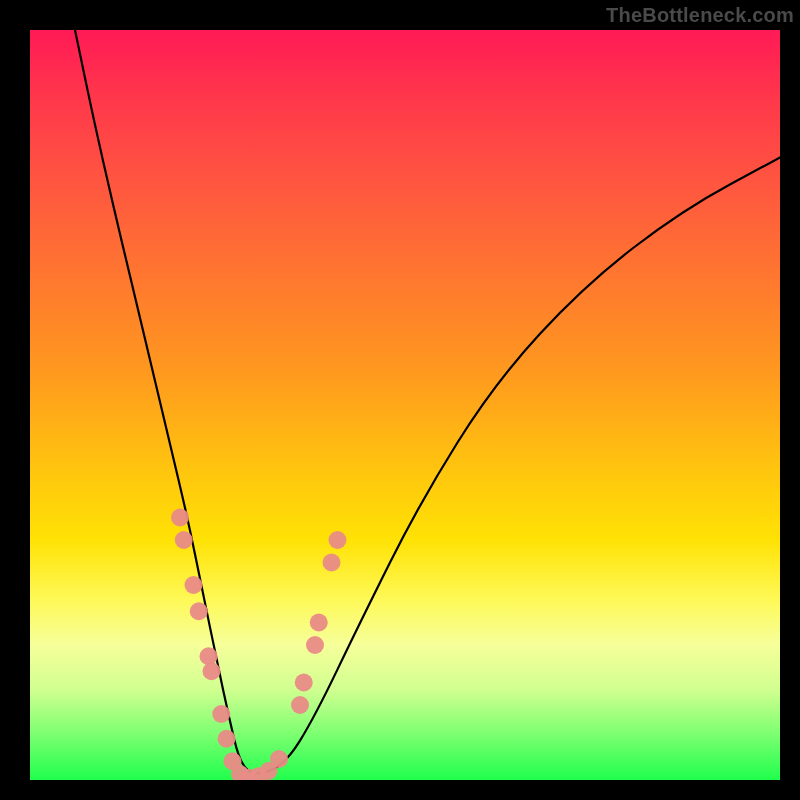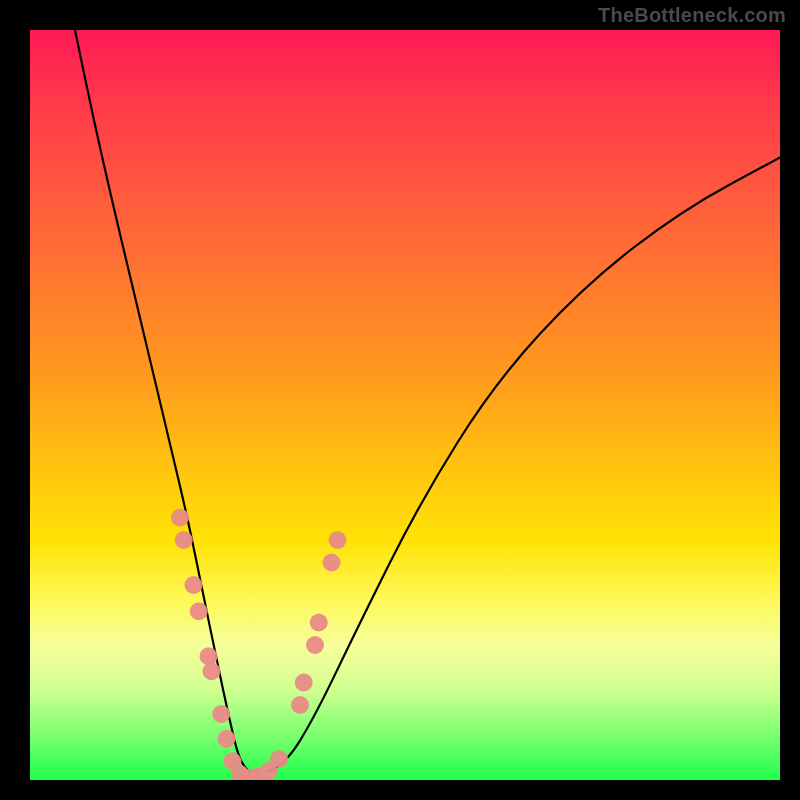--- a/index.html
+++ b/index.html
@@ -36,21 +36,21 @@
       #fef958 76%,
       #f6ff9a 82%,
       #d0ff90 88%,
       #7bff70 94%,
       #1fff4c 100%
     );
   }
   .watermark {
     position: absolute;
     top: 4px;
-    right: 14px;
+    right: 6px;
     color: #4a4a4a;
     font-size: 20px;
     font-weight: 600;
     letter-spacing: 0.2px;
     font-family: Arial, sans-serif;
   }
   svg.curve {
     position: absolute;
     left: 0;
     top: 0;

